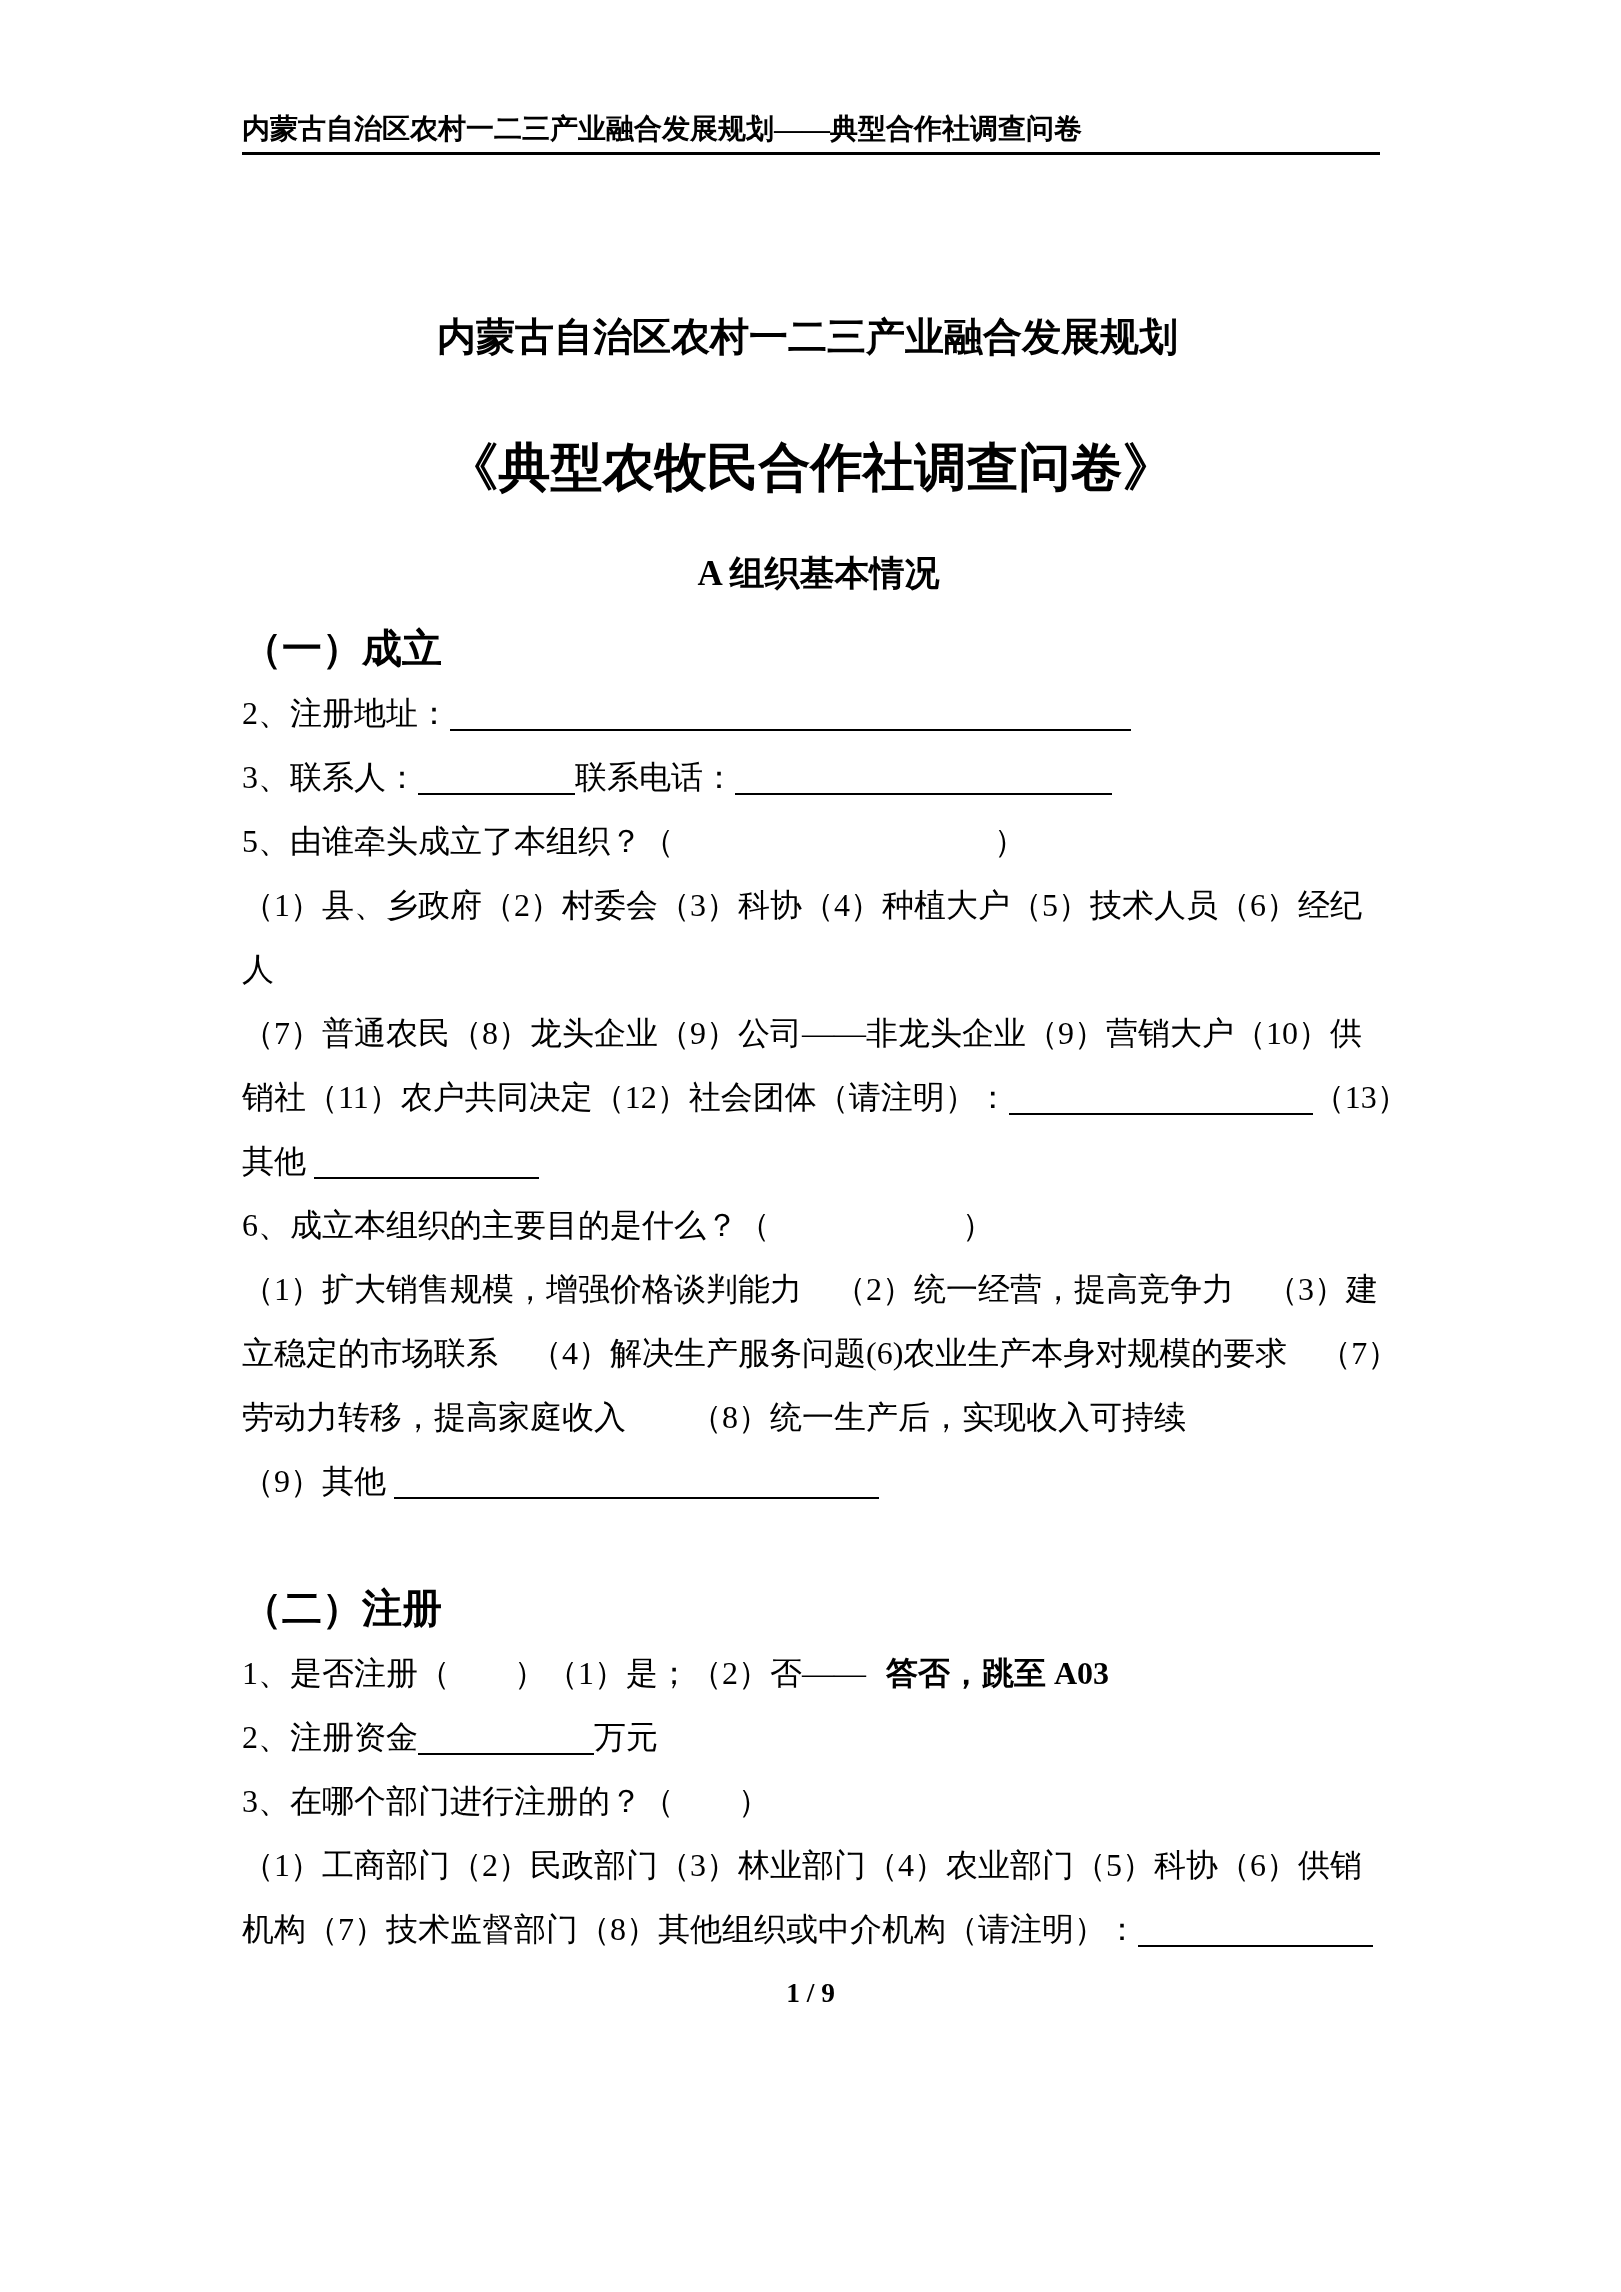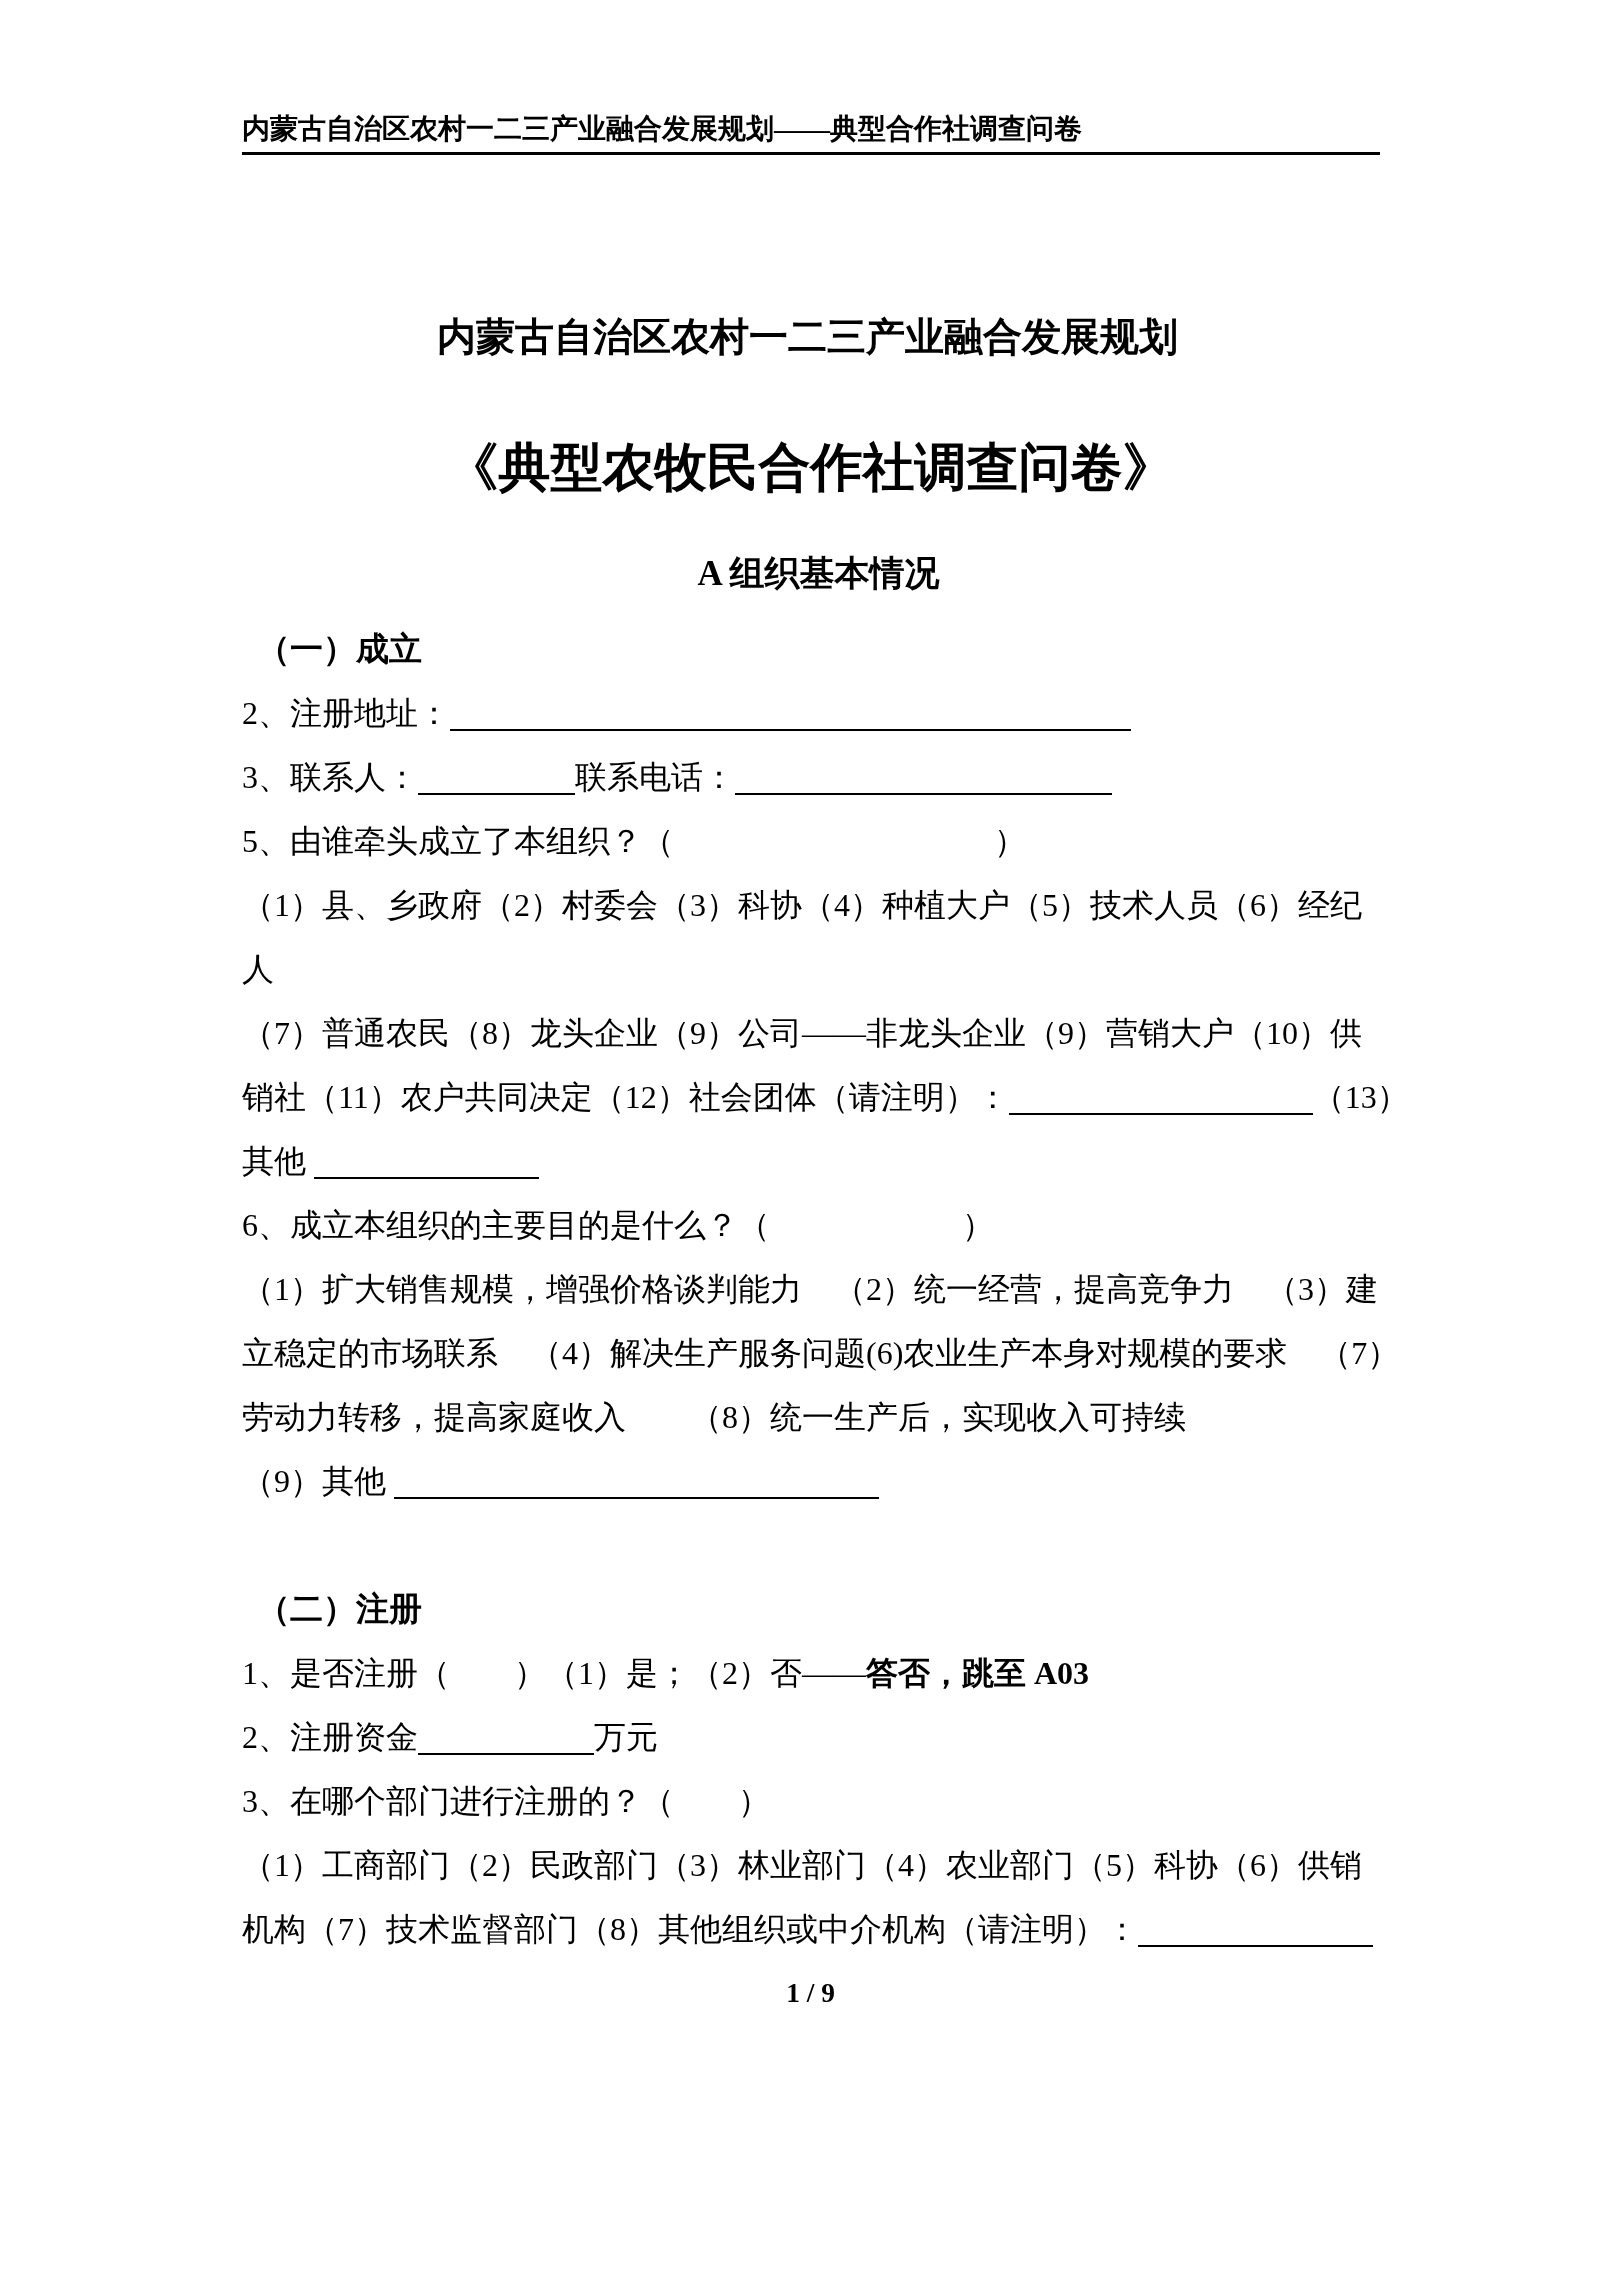--- a/index.html
+++ b/index.html
@@ -50,25 +50,24 @@
     margin:21.6px 190px 0 242px;
     font-size:32px;
     line-height:64px;
   }
   .line{
     white-space:nowrap;
     height:64px;
   }
   .line.heading{
     font-weight:bold;
-    font-size:33px;
-    margin-left:15px;
+    font-size:40px;
   }
   .text-run{white-space:pre;}
-  .bold-run{font-weight:bold;white-space:pre;}
+  .bold-run{font-weight:bold;white-space:pre;margin-left:20px;}
   .blank{
     display:inline-block;
     border-bottom:2.9px solid var(--ink);
     height:35px;
     vertical-align:-6.9px;
   }
   .footer{
     text-align:center;
     font-weight:bold;
     font-size:27.4px;

